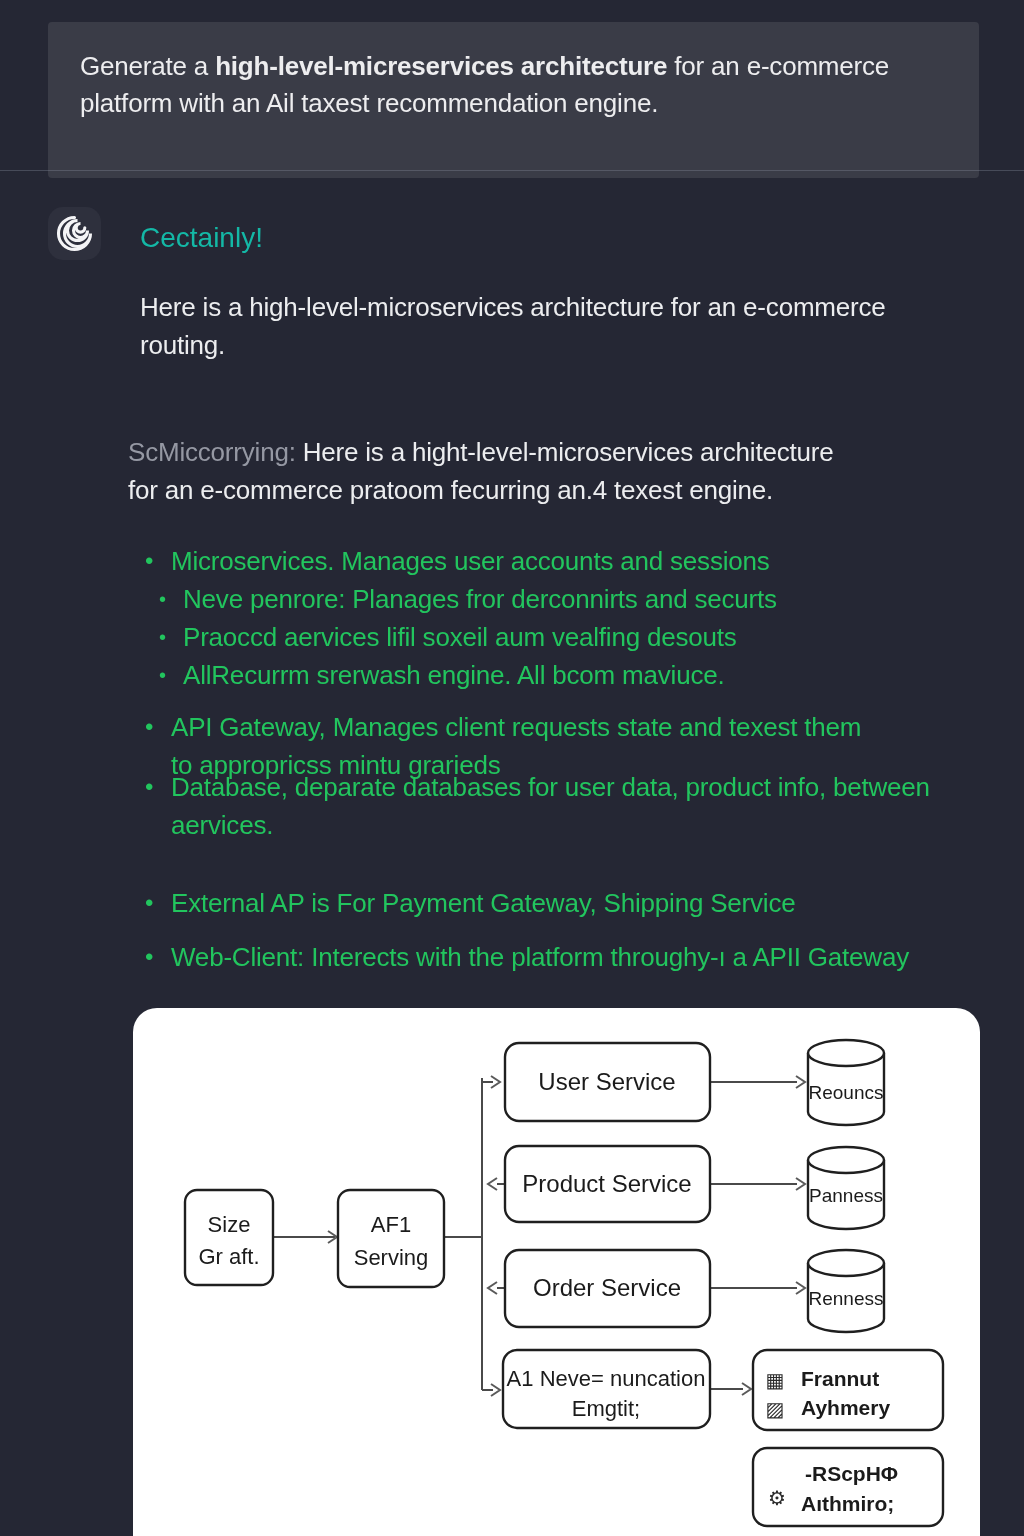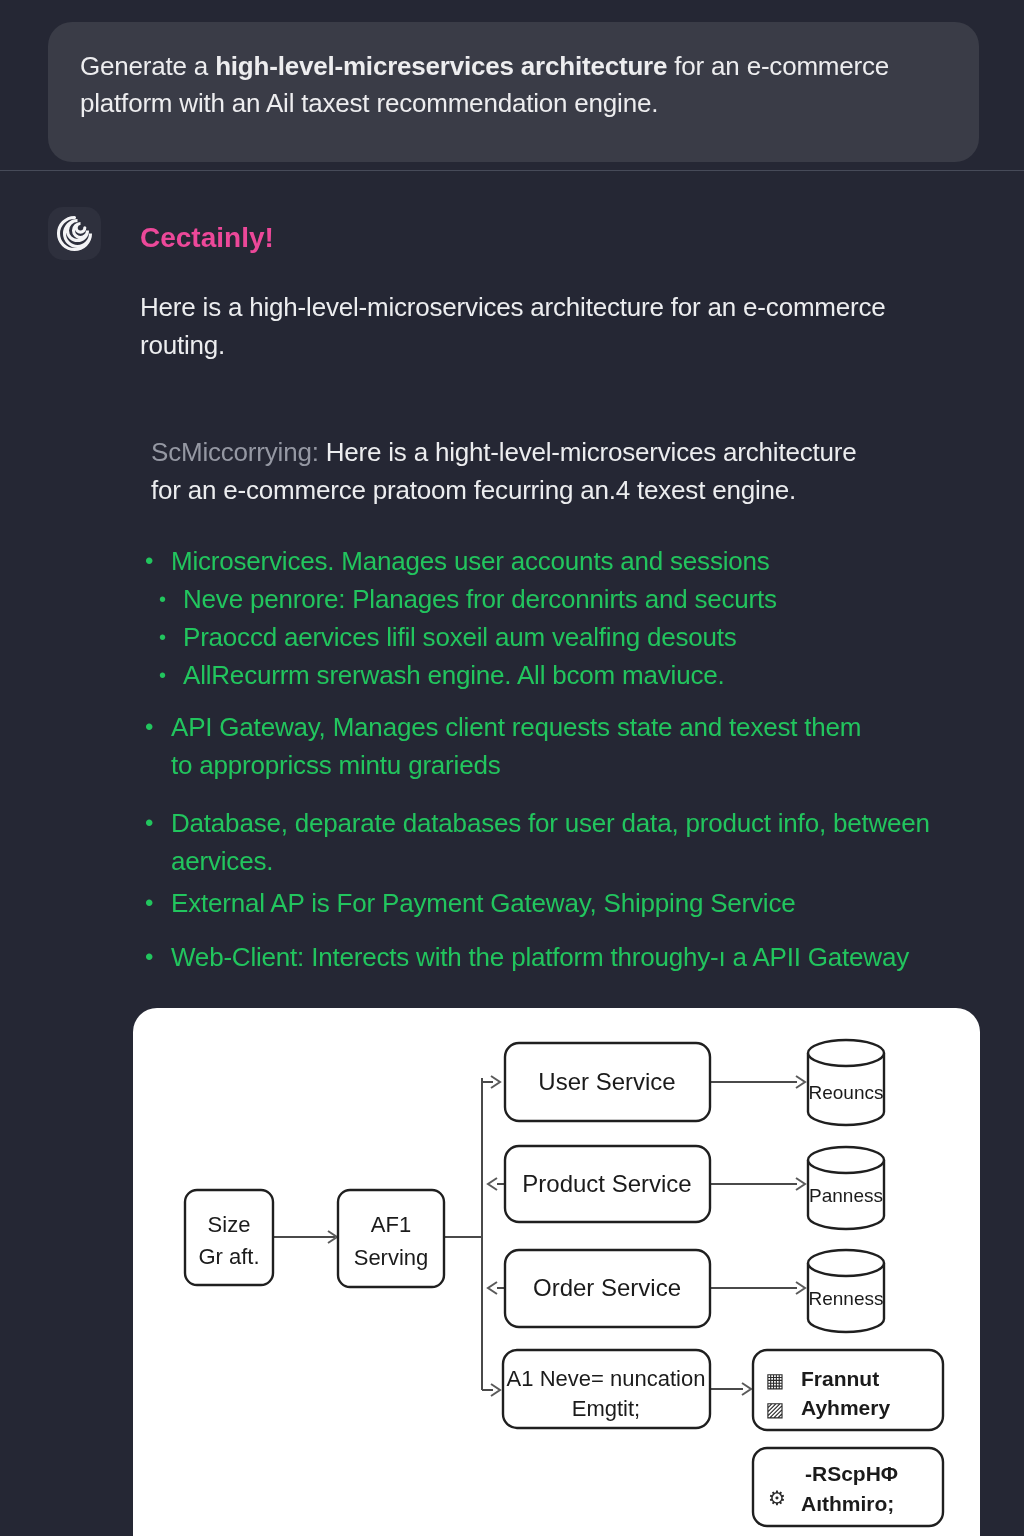--- a/index.html
+++ b/index.html
@@ -5,45 +5,45 @@
   html,body{margin:0;padding:0;}
   body{
     width:1024px;height:1536px;position:relative;overflow:hidden;
     background:#252734;
     font-family:"Liberation Sans", sans-serif;
     -webkit-font-smoothing:antialiased;
   }
   .abs{position:absolute;}
   
   .prompt-bubble{
-    left:48px;top:22px;width:931px;height:140px;box-sizing:border-box;
-    background:#3A3C47;border-radius:24px;
+    left:48px;top:22px;width:931px;height:156px;box-sizing:border-box;
+    background:#3A3C47;border-radius:4px;
     padding:26px 32px;
     color:#EDEDEF;font-size:26px;line-height:37px;letter-spacing:-0.2px;font-weight:500;
   }
   .prompt-bubble .bold{font-weight:700;}
   .divider{
     left:0;top:170px;width:1024px;height:0;
     border-top:1px solid rgba(130,135,150,0.38);
   }
   
   .avatar{left:48px;top:207px;width:53px;height:53px;}
   .greeting{
-    left:140px;top:221px;color:#ec4899;font-size:28px;font-weight:700;line-height:34px;
+    left:140px;top:221px;color:#14b8a6;font-size:28px;font-weight:400;line-height:34px;
   }
   .para{color:#ECEDEF;font-size:26px;line-height:38px;letter-spacing:-0.2px;white-space:nowrap;}
   .p1{left:140px;top:288px;}
-  .p2{left:151px;top:433px;}
+  .p2{left:128px;top:433px;}
   .muted{color:#9598A3;}
   .bullet{left:145px;right:20px;color:#22c55e;font-size:26px;line-height:38px;letter-spacing:-0.2px;}
   .b-line{white-space:nowrap;position:relative;padding-left:26px;}
   .b-line.main::before{content:"•";position:absolute;left:0;top:0;font-size:24px;}
   .b-line.sub{margin-left:14px;padding-left:24px;}
   .b-line.sub::before{content:"•";position:absolute;left:0;top:0;font-size:20px;}
-  .b1{top:542px;} .b2{top:708px;} .b3{top:804px;} .b4{top:884px;} .b5{top:938px;}
+  .b1{top:542px;} .b2{top:708px;} .b3{top:768px;} .b4{top:884px;} .b5{top:938px;}
   
   .diagram-panel{
     left:133px;top:1008px;width:847px;height:528px;background:#FFFFFF;
     border-radius:24px 24px 0 0;
   }
   .diagram-panel svg{display:block;}
   svg text{font-family:"Liberation Sans", sans-serif;fill:#1B1B1B;}
   .node-box{fill:#FFFFFF;stroke:#1F1F1F;stroke-width:2.4;}
   .edge{stroke:#4A4A4A;stroke-width:2;fill:none;}
   .chev{stroke:#5A5A5A;stroke-width:2;fill:none;}

